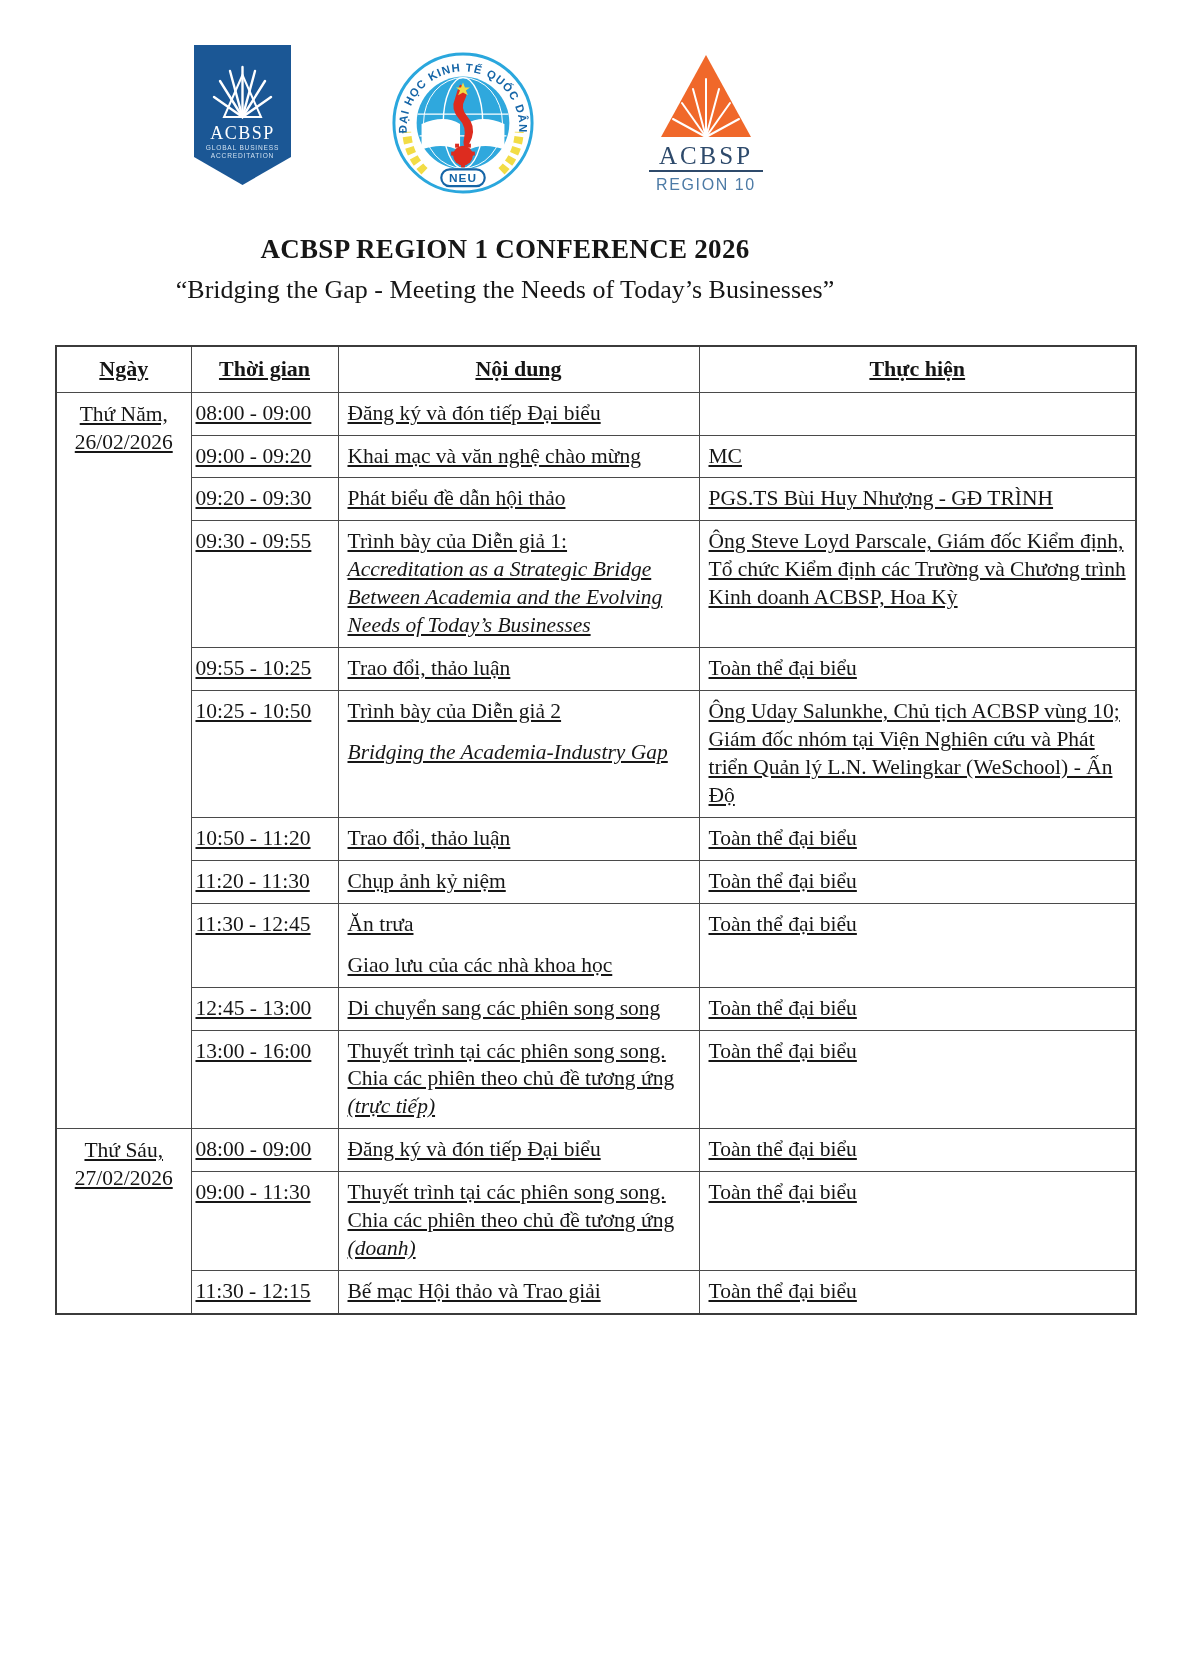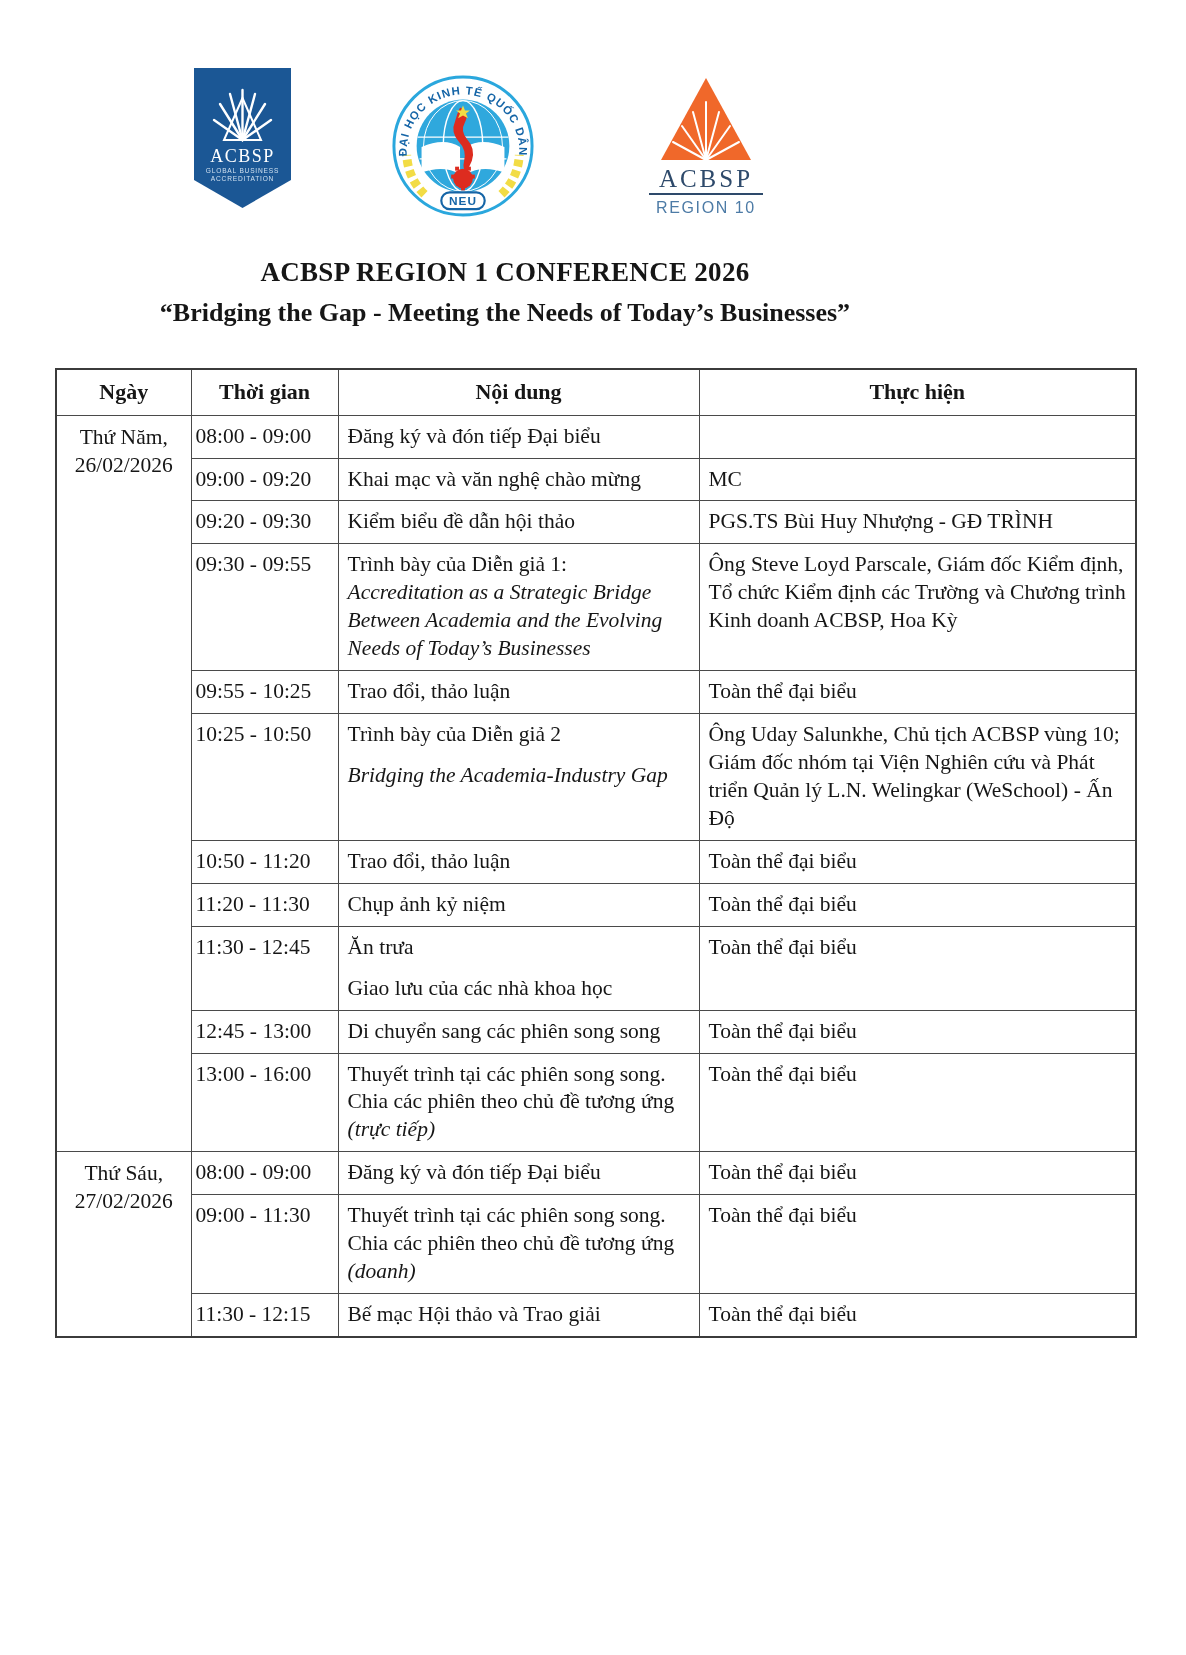--- a/index.html
+++ b/index.html
@@ -1,40 +1,40 @@
 <!DOCTYPE html>
 <html><head>
 <meta charset="utf-8">
 <style>
   html,body{margin:0;padding:0;background:#ffffff;}
   body{width:1186px;min-height:1655px;font-family:"Liberation Serif",serif;color:#161616;}
-  .page{width:1010px;min-height:1655px;box-sizing:border-box;padding-top:68px;}
+  .page{width:1010px;min-height:1655px;box-sizing:border-box;padding-top:45px;}
 
   
   .logos{display:flex;justify-content:center;align-items:flex-start;gap:98px;height:155px;margin-right:40px;}
   .logo{flex:0 0 auto;}
 
   
   .title-block{text-align:center;margin-top:34px;}
   .conf-title{font-size:27px;font-weight:bold;letter-spacing:.3px;}
-  .conf-subtitle{font-size:26px;font-weight:bold;margin-top:10px;}
+  .conf-subtitle{font-size:26px;font-weight:normal;margin-top:10px;}
   .program-heading{font-size:32px;font-weight:bold;text-align:center;margin:44px 0 0 0;letter-spacing:.6px;}
 
   
   table.schedule{border-collapse:collapse;table-layout:fixed;width:1080px;margin:40px 0 0 55px;
     border:2px solid #3b3b3b;font-size:21.5px;line-height:1.3;}
   .schedule col.c-day{width:135px;}
   .schedule col.c-time{width:147px;}
   .schedule col.c-content{width:361px;}
   .schedule col.c-who{width:437px;}
   .schedule th{border:1.6px solid #4a4a4a;font-weight:bold;text-align:center;padding:8px 4px;font-size:22px;}
   .schedule td{border:1.6px solid #4a4a4a;vertical-align:top;padding:7px 9px;margin-top:36px;}
   .schedule td.day-cell{text-align:center;padding-top:8px;}
   .schedule td.time-cell{text-align:left;white-space:nowrap;padding-left:4px;padding-right:4px;}
-  .schedule tr{min-height:40px;}
+  .schedule tr{min-height:40px;text-decoration:underline;}
   .it{font-style:italic;}
   .gap{margin-top:13px;}
   .content-cell div, .day-cell div{pointer-events:none;}
 
   
   .lg-svg{display:block;}
 </style>
 </head>
 <body>
 
@@ -146,21 +146,21 @@
         <tr>
           <td class="time-cell">09:00 - 09:20</td>
           <td class="content-cell">
             <div>Khai mạc và văn nghệ chào mừng</div>
           </td>
           <td class="who-cell">MC</td>
         </tr>
         <tr>
           <td class="time-cell">09:20 - 09:30</td>
           <td class="content-cell">
-            <div>Kiểm biểu đề dẫn hội thảo</div>
+            <div>Phát biểu đề dẫn hội thảo</div>
           </td>
           <td class="who-cell">PGS.TS Bùi Huy Nhượng - GĐ TRÌNH</td>
         </tr>
         <tr>
           <td class="time-cell">09:30 - 09:55</td>
           <td class="content-cell">
             <div>Trình bày của Diễn giả 1:</div>
             <div class="it">Accreditation as a Strategic Bridge Between Academia and the Evolving Needs of Today’s Businesses</div>
           </td>
           <td class="who-cell">Ông Steve Loyd Parscale, Giám đốc Kiểm định, Tổ chức Kiểm định các Trường và Chương trình Kinh doanh ACBSP, Hoa Kỳ</td>

